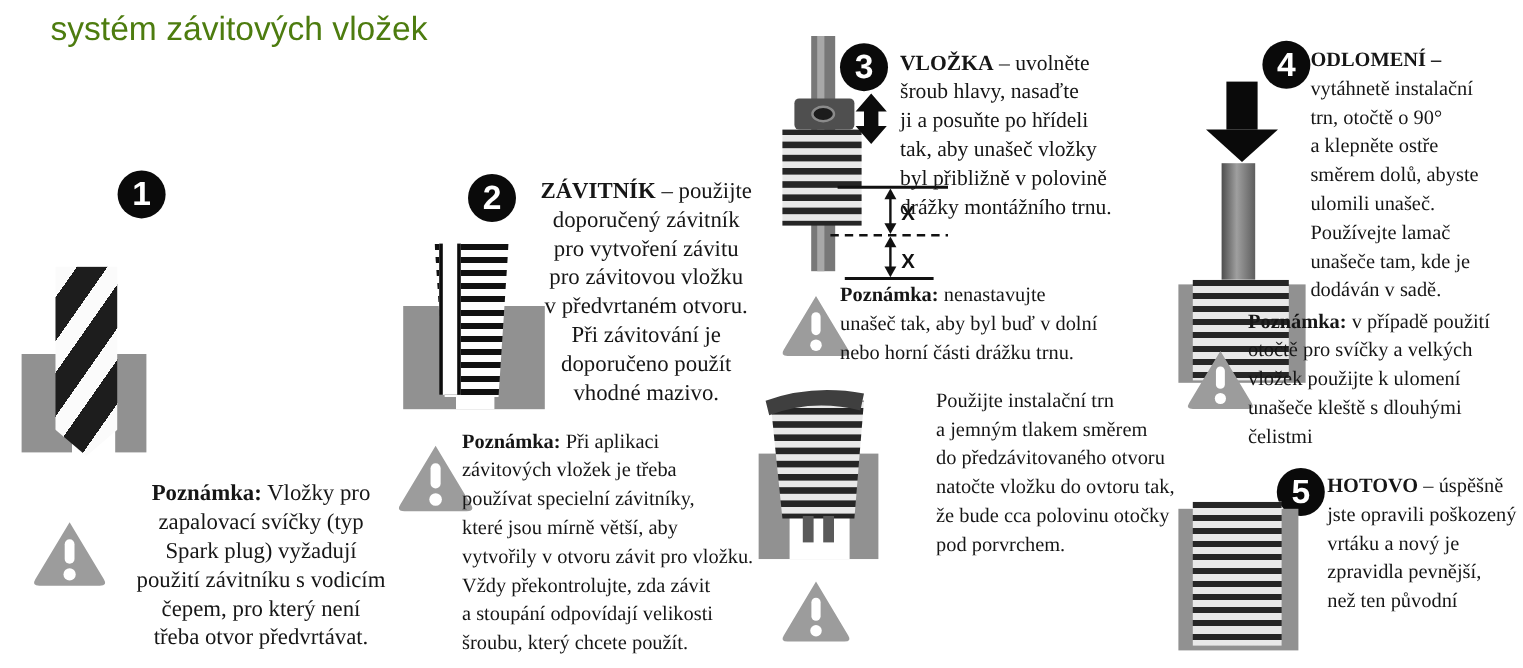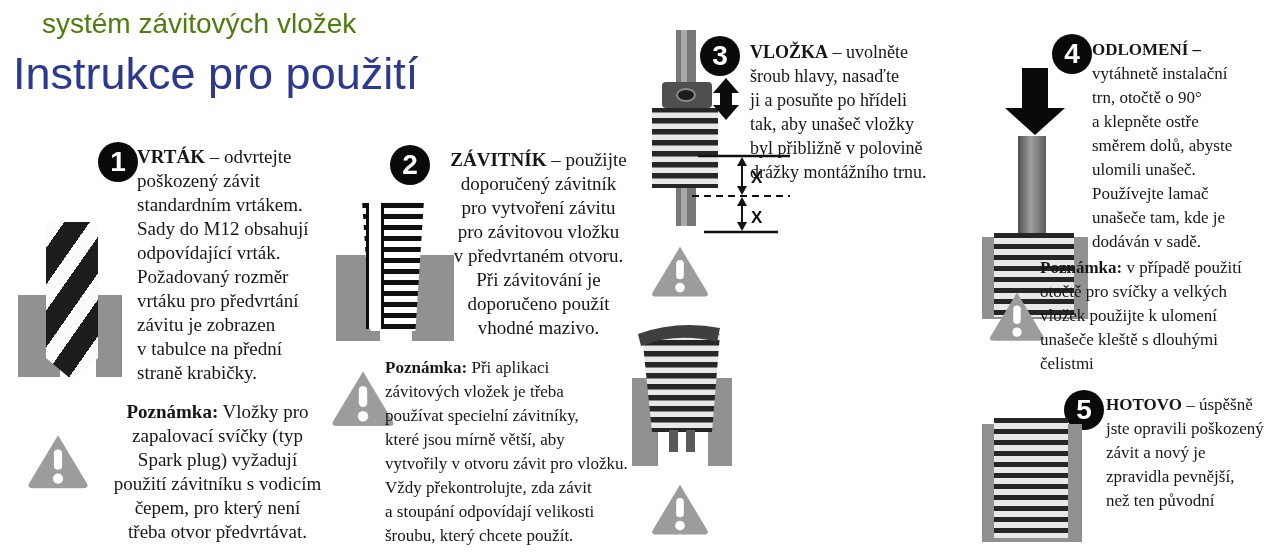--- a/index.html
+++ b/index.html
@@ -43,35 +43,22 @@
         background:linear-gradient(90deg,#4e4e4e,#9f9f9f 45%,#5d5d5d);}
   
   .f5{position:absolute;left:982px;top:414px;width:100px;height:140px;}
 </style>
 </head>
 <body>
 
 <div class="page">
 
   <div class="subtitle">systém závitových vložek</div>
-  <h1 class="title">Instrukce pro použití</h1>
 
   <div class="badge" style="left:98px;top:142px;">1</div>
-  <div class="txt c1" style="left:137px;top:145px;width:205px;">
-    <b>VRTÁK</b><span class="pre"> – odvrtejte
-poškozený závit
-standardním vrtákem.
-Sady do M12 obsahují
-odpovídající vrták.
-Požadovaný rozměr
-vrtáku pro předvrtání
-závitu je zobrazen
-v tabulce na přední
-straně krabičky.</span>
-  </div>
 
   <div class="drill-wrap">
     <div class="block" style="left:18px;top:73px;width:42px;height:82px;"></div>
     <div class="block" style="left:96px;top:73px;width:26px;height:82px;"></div>
     <div class="drill-bit"></div>
   </div>
 
   <svg class="warn" style="left:24px;top:430px;" width="68" height="62" viewBox="0 0 100 90">
     <path d="M50 7 L92 77 Q97 85 87 85 H13 Q3 85 8 77 Z" fill="#9c9c9c"></path>
     <rect x="44" y="28" width="12" height="30" rx="6" fill="#fff"></rect>
@@ -155,35 +142,46 @@
 tak, aby unašeč vložky
 byl přibližně v polovině
 drážky montážního trnu.</span>
   </div>
 
   <svg class="warn" style="left:648px;top:242px;" width="64" height="58" viewBox="0 0 100 90">
     <path d="M50 7 L92 77 Q97 85 87 85 H13 Q3 85 8 77 Z" fill="#9c9c9c"></path>
     <rect x="44" y="28" width="12" height="30" rx="6" fill="#fff"></rect>
     <circle cx="50" cy="71" r="7.5" fill="#fff"></circle>
   </svg>
+  <div class="txt c3n" style="left:700px;top:234px;width:258px;">
+    <b>Poznámka:</b><span class="pre"> nenastavujte
+unašeč tak, aby byl buď v dolní
+nebo horní části drážku trnu.</span>
+  </div>
 
   <svg class="abs" style="left:632px;top:318px;" width="140" height="148" viewBox="0 0 140 148">
     <defs>
       <pattern id="coilB" width="12" height="11" patternUnits="userSpaceOnUse">
         <rect width="12" height="11" fill="#e8e8e8"></rect>
           <rect width="12" height="5.5" fill="#262626"></rect>
       </pattern>
     </defs>
     <rect x="0" y="60" width="100" height="88" fill="#919191"></rect>
     <rect x="26" y="112" width="50" height="36" fill="#ffffff"></rect>
     <polygon points="10,16 88,16 80,114 20,114" fill="url(#coilB)"></polygon>
     <path d="M6 16 Q45 2 88 10 L85 24 Q45 14 9 28 Z" fill="#3f3f3f"></path>
     <rect x="37" y="112" width="9" height="22" fill="#5a5a5a"></rect>
     <rect x="54" y="112" width="9" height="22" fill="#5a5a5a"></rect>
   </svg>
+  <div class="txt c3n pre" style="left:780px;top:322px;width:205px;">Použijte instalační trn
+a jemným tlakem směrem
+do předzávitovaného otvoru
+natočte vložku do ovtoru tak,
+že bude cca polovinu otočky
+pod porvrchem.</div>
 
   <svg class="warn" style="left:648px;top:480px;" width="64" height="58" viewBox="0 0 100 90">
     <path d="M50 7 L92 77 Q97 85 87 85 H13 Q3 85 8 77 Z" fill="#9c9c9c"></path>
     <rect x="44" y="28" width="12" height="30" rx="6" fill="#fff"></rect>
     <circle cx="50" cy="71" r="7.5" fill="#fff"></circle>
   </svg>
 
   <div class="badge" style="left:1052px;top:34px;">4</div>
   <div class="txt c4" style="left:1092px;top:38px;width:180px;">
     <b>ODLOMENÍ –</b><span class="pre">
@@ -215,21 +213,21 @@
 otočtě pro svíčky a velkých
 vložek použijte k ulomení
 unašeče kleště s dlouhými
 čelistmi</span>
   </div>
 
   <div class="badge" style="left:1064px;top:390px;">5</div>
   <div class="txt c4" style="left:1106px;top:393px;width:166px;">
     <b>HOTOVO</b><span class="pre"> – úspěšně
 jste opravili poškozený
-závit a nový je
+vrtáku a nový je
 zpravidla pevnější,
 než ten původní</span>
   </div>
 
   <div class="f5">
     <div class="block" style="left:0;top:10px;width:100px;height:118px;"></div>
     <div class="coil" style="left:12px;top:4px;width:74px;height:120px;"></div>
   </div>
 
 </div>

